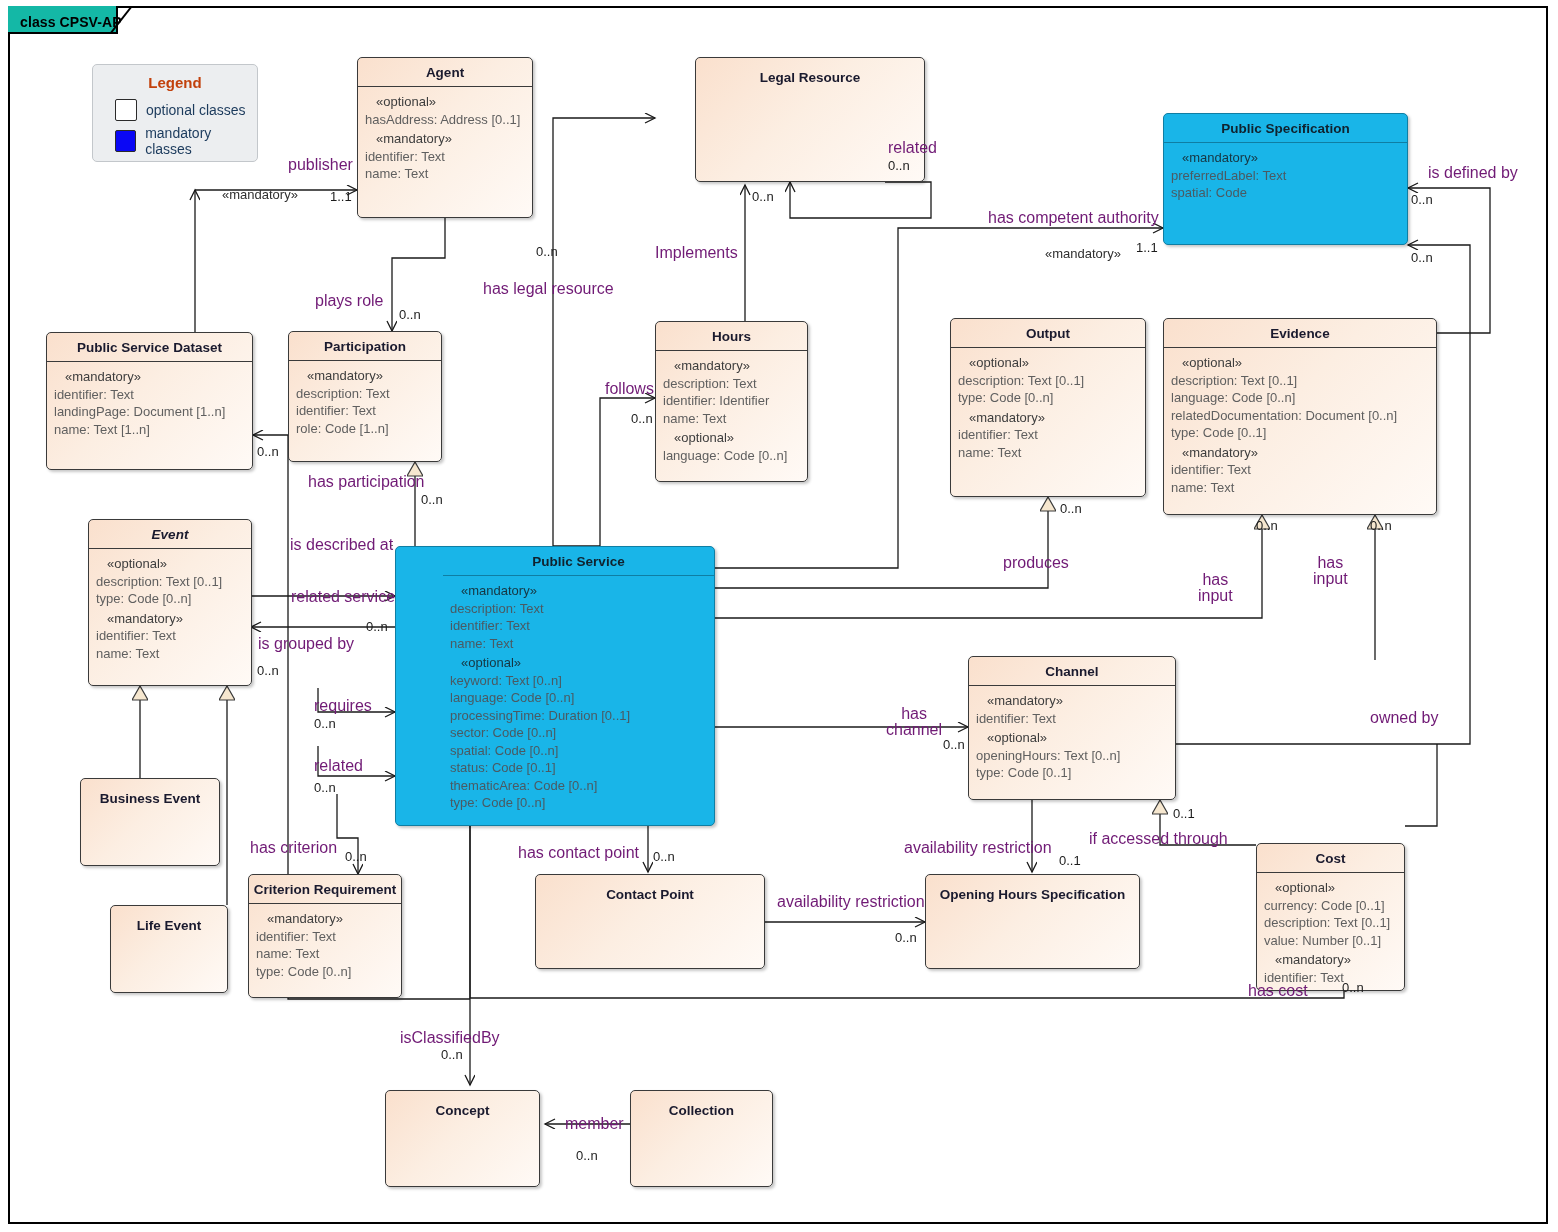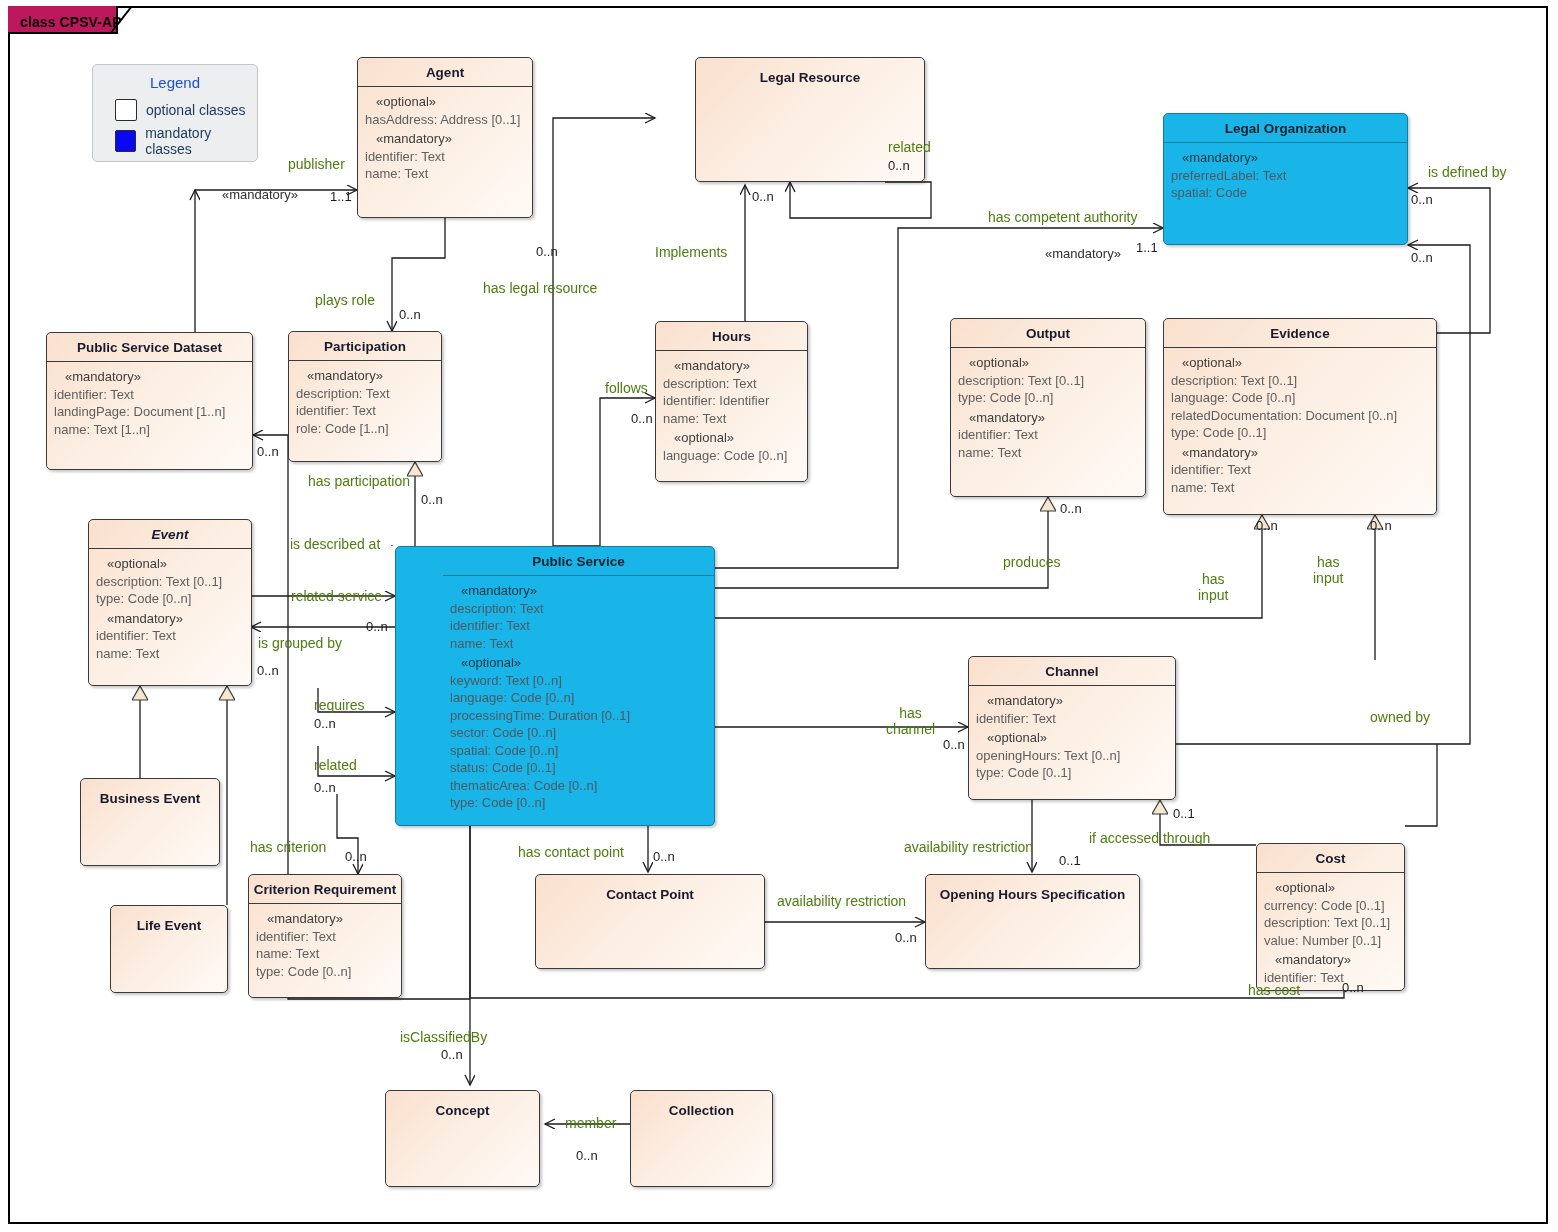--- a/index.html
+++ b/index.html
@@ -4,21 +4,21 @@
 <style>
   html,body{margin:0;padding:0;background:#ffffff;}
   body{font-family:"Liberation Sans", sans-serif;}
   #canvas{position:relative;width:1558px;height:1232px;background:#fff;overflow:hidden;}
 
   
   #frame{position:absolute;left:8px;top:6px;width:1540px;height:1218px;
          border:2px solid #000;box-sizing:border-box;background:#fff;}
   #frame-tab{position:absolute;left:8px;top:6px;height:28px;
              border:2px solid #000;border-top:none;border-left:none;
-             box-sizing:border-box;background:#be185d;}
+             box-sizing:border-box;background:#14b8a6;}
   #frame-tab-inner{position:absolute;left:12px;top:8px;font-size:14px;font-weight:bold;color:#000;
              white-space:nowrap;letter-spacing:.1px;}
 
   
   #edges{position:absolute;left:0;top:0;width:1558px;height:1232px;}
 
   
   .cls{position:absolute;box-sizing:border-box;border:1px solid #3a3a3a;border-radius:5px;
        box-shadow:2px 2px 3px rgba(0,0,0,.22);overflow:hidden;}
   .cls.opt{background:linear-gradient(135deg,#fae0cd 0%,#fceee2 45%,#fffaf6 100%);}
@@ -34,29 +34,29 @@
   .cls.mand .stereo{color:#173642;}
   .grp{margin-top:2px;}
   .grp:first-child{margin-top:0;}
   .cls.noattr .hdr{border-bottom:none;}
   .cls.noattr{display:flex;align-items:flex-start;justify-content:center;}
   .cls.noattr .hdr{width:100%;padding-top:12px;}
 
   
   #legend{position:absolute;background:#eceef0;border:1px solid #c3c7cb;border-radius:5px;
           box-sizing:border-box;}
-  #legend .ltitle{text-align:center;font-weight:normal;font-size:15px;color:#1d4ed8;padding:9px 0 6px 0;}
+  #legend .ltitle{text-align:center;font-weight:bold;font-size:15px;color:#c2410c;padding:9px 0 6px 0;}
   #legend .lrow{display:flex;align-items:center;gap:9px;padding:2px 0 2px 22px;}
   #legend .sw{width:22px;height:22px;border:1.6px solid #2b2b2b;border-radius:2px;box-sizing:border-box;}
   #legend .sw.white{background:#ffffff;}
   #legend .sw.blue{background:#0a07f5;}
   #legend .ltext{font-size:14px;color:#1b3a5c;}
 
   
-  .lbl{position:absolute;font-size:14px;color:#4d7c0f;white-space:nowrap;line-height:15.5px;}
+  .lbl{position:absolute;font-size:16px;color:#701a75;white-space:nowrap;line-height:15.5px;}
   .lbl.mult{font-size:13px;color:#1c1c1c;}
   .lbl.st{font-size:13px;color:#2f2f2f;}
   .lbl.c{text-align:center;}
 </style>
 </head>
 <body>
 
 <div id="canvas">
 
   <div id="frame"></div>
@@ -169,21 +169,21 @@
           <div class="stereo">«mandatory»</div>
           <div>identifier: Text</div>
           <div>name: Text</div>
         </div>
       </div>
     </div>
   <div class="cls opt noattr" style="left:655px;top:57px;width:230px;height:125px;margin-left:40px;">
       <div class="hdr">Legal Resource</div>
     </div>
   <div class="cls mand" style="left:1163px;top:113px;width:245px;height:132px;">
-      <div class="hdr">Legal Organization</div>
+      <div class="hdr">Public Specification</div>
       <div class="body">
         <div class="grp">
           <div class="stereo">«mandatory»</div>
           <div>preferredLabel: Text</div>
           <div>spatial: Code</div>
         </div>
       </div>
     </div>
   <div class="cls opt" style="left:46px;top:332px;width:207px;height:138px;">
       <div class="hdr">Public Service Dataset</div>

